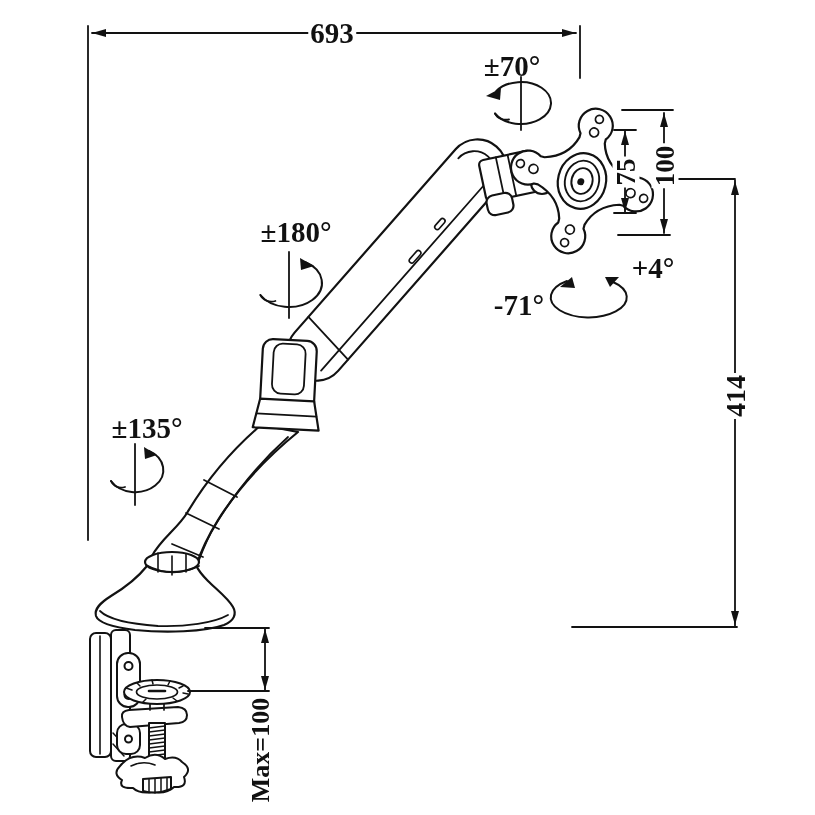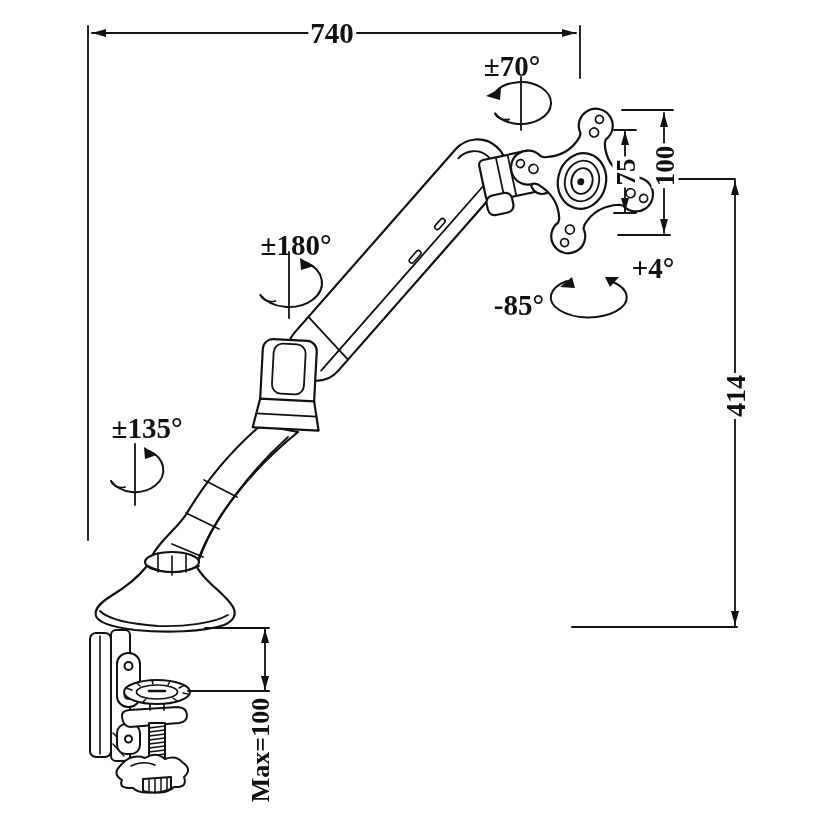--- a/index.html
+++ b/index.html
@@ -166,24 +166,24 @@
 
       <g>
         <path d="M567 281 A38 20 0 1 0 613 282"></path>
         <polygon points="560,287 572,277 575,288" fill="#121212" stroke="none"></polygon>
         <polygon points="619,277 605,277 610,287" fill="#121212" stroke="none"></polygon>
       </g>
     </g>
   </g>
 </svg>
 
-<div class="lbl s29" style="left:332px;top:33px;">740</div>
+<div class="lbl s29" style="left:332px;top:33px;">693</div>
 <div class="lbl s29" style="left:512px;top:66px;background:transparent;">±70°</div>
 <div class="lbl rot s27" style="left:626px;top:172px;">75</div>
 <div class="lbl rot s27" style="left:665px;top:166px;">100</div>
-<div class="lbl s29" style="left:296px;top:245px;background:transparent;">±180°</div>
+<div class="lbl s29" style="left:296px;top:232px;background:transparent;">±180°</div>
 <div class="lbl s29" style="left:653px;top:268px;background:transparent;">+4°</div>
-<div class="lbl s29" style="left:519px;top:305px;background:transparent;">-85°</div>
+<div class="lbl s29" style="left:519px;top:305px;background:transparent;">-71°</div>
 <div class="lbl rot s28" style="left:736px;top:396px;">414</div>
 <div class="lbl s29" style="left:147px;top:428px;background:transparent;text-align:center;">±135°</div>
 <div class="lbl rot s26" style="left:261px;top:750px;">Max=100</div>
 
 </div>
 
 </body></html>

